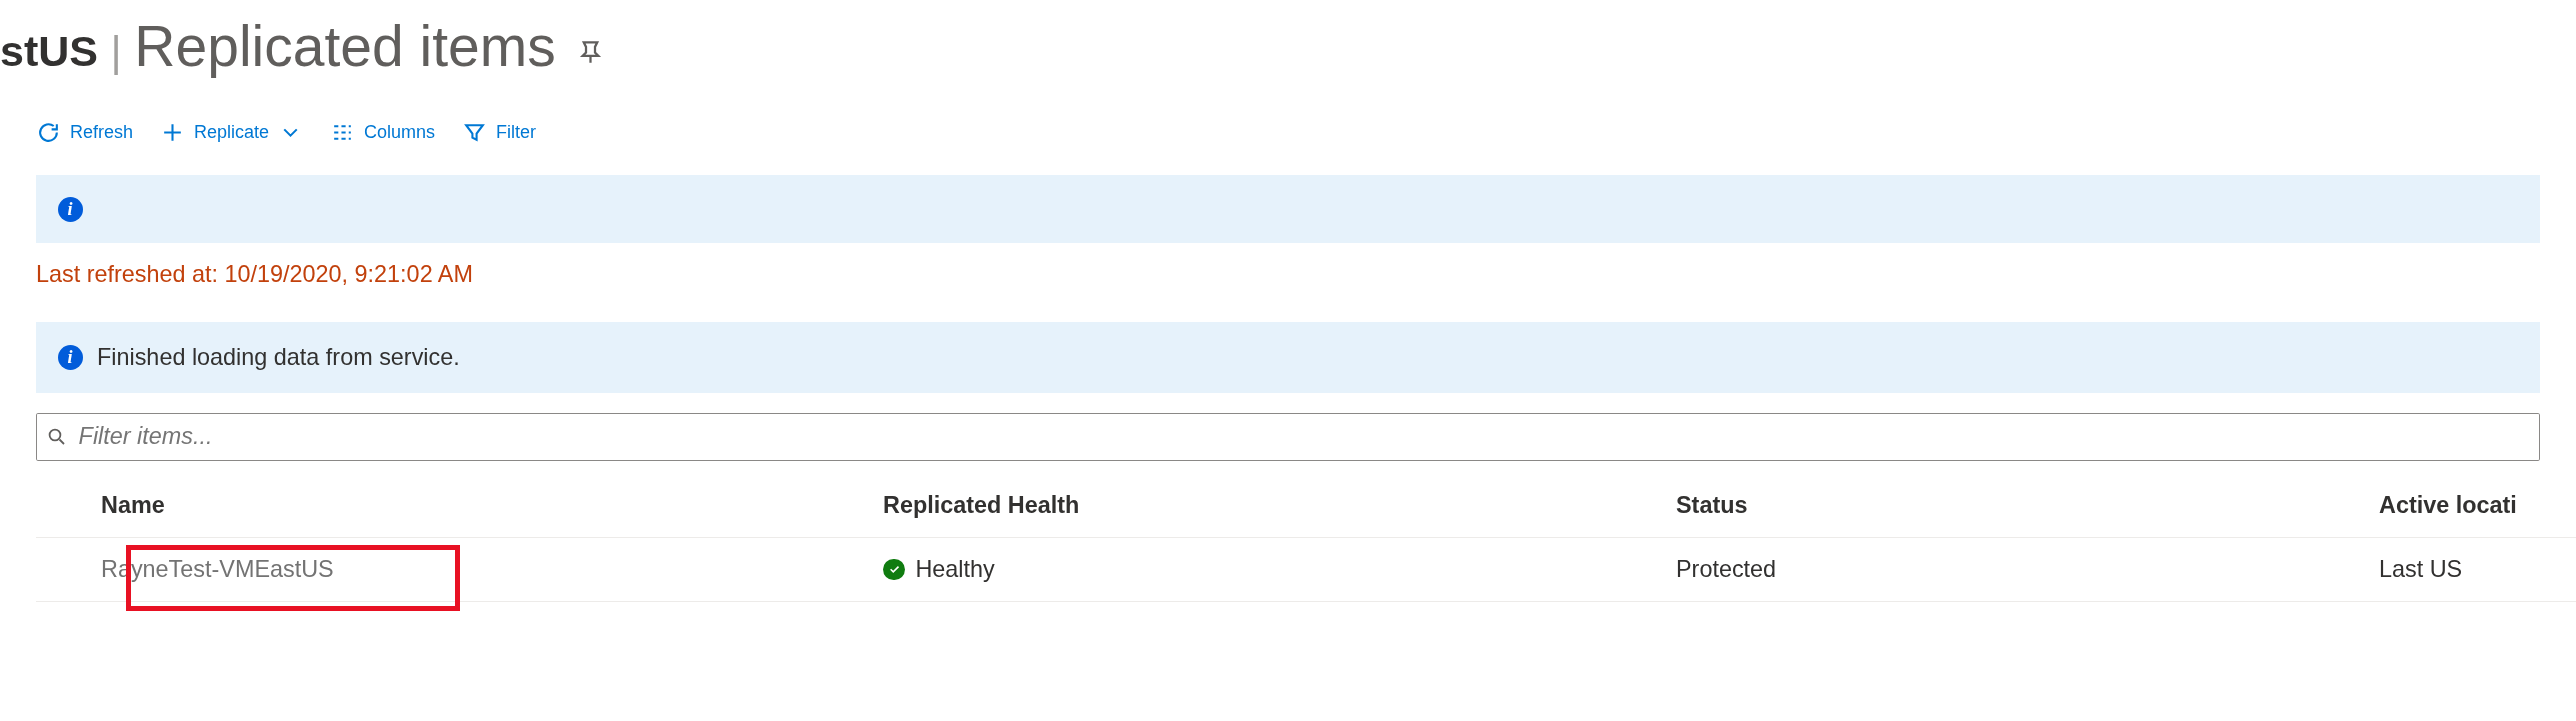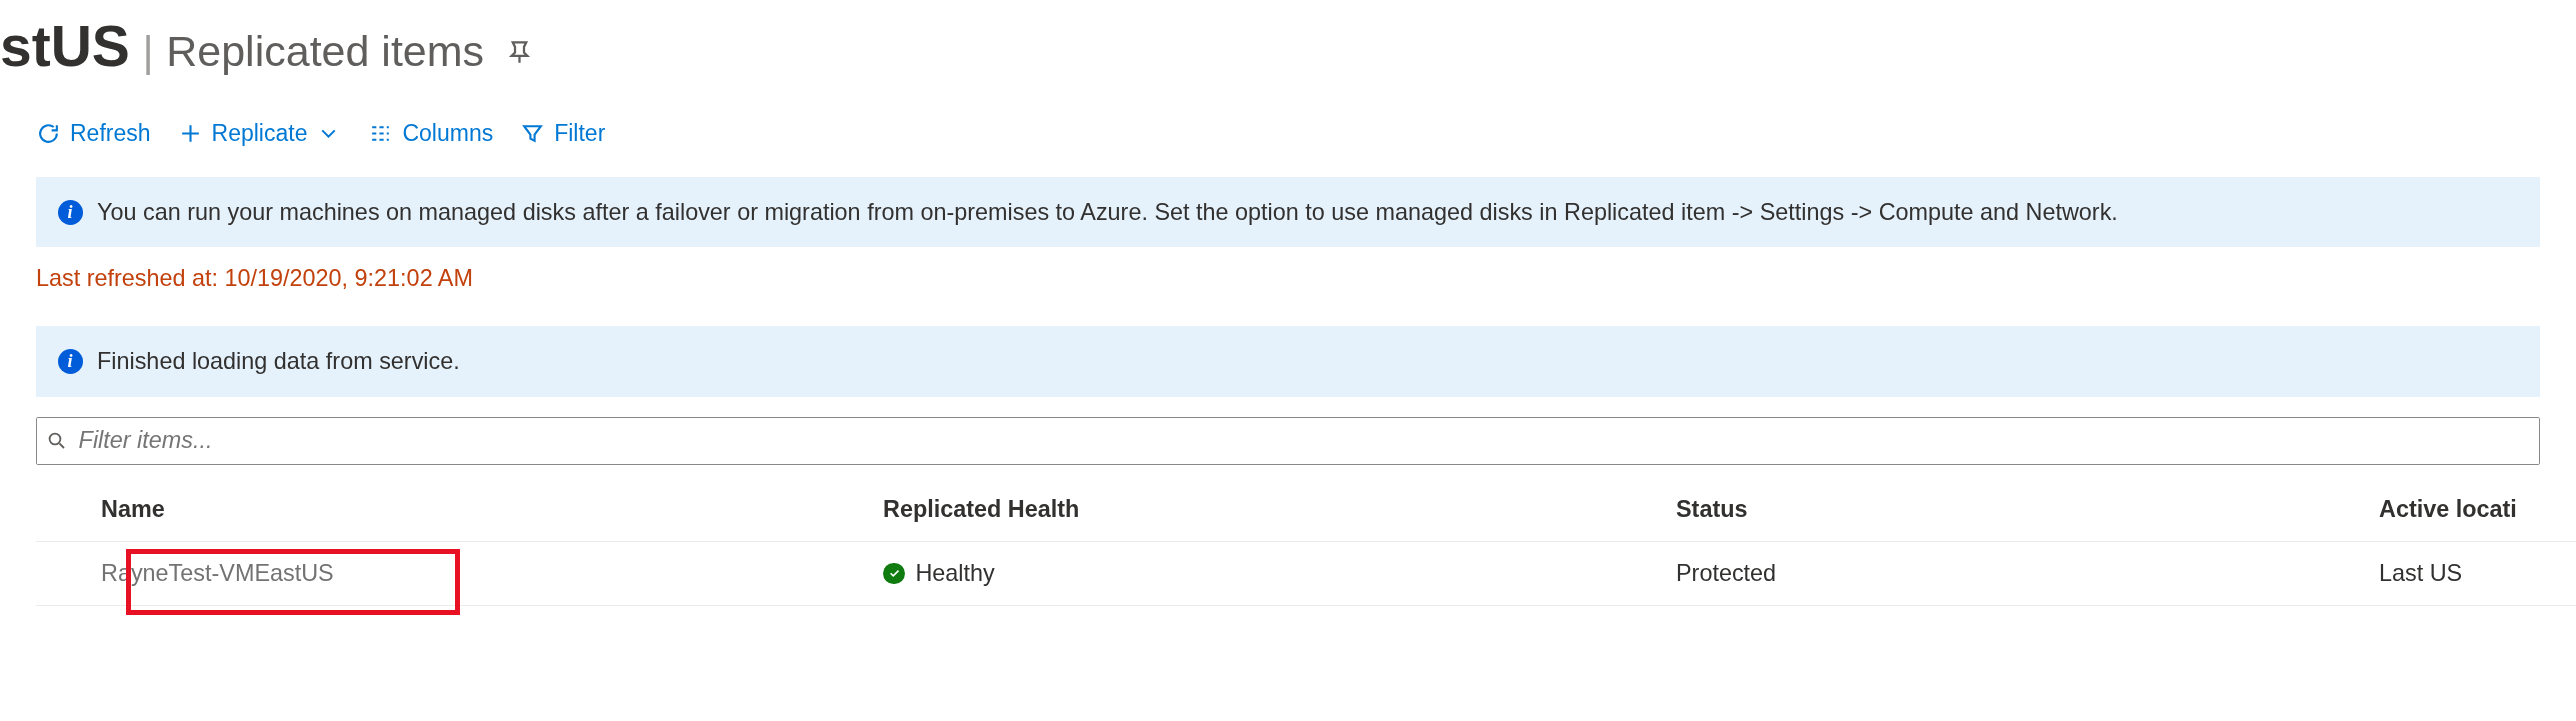--- a/index.html
+++ b/index.html
@@ -16,32 +16,32 @@
     box-sizing: border-box;
     position: relative;
     font-size: 23.4px;
   }
   .header {
     padding: 12.6px 0 9px 0;
     display: flex;
     align-items: baseline;
   }
   .header .title-part {
-    font-size: 57px;
+    font-size: 43px;
     font-weight: 600;
     color: #323130;
     text-align: center;
   }
   .header .divider {
     font-size: 43px;
     color: #a19f9d;
     margin: 0 12.6px;
   }
   .header .subtitle {
-    font-size: 43px;
+    font-size: 57px;
     color: #605e5c;
   }
   .pin-icon {
     margin-left: 21.6px;
     display: inline-flex;
   }
   .pin-icon svg {
     width: 27px;
     height: 27px;
     stroke: #605e5c;
@@ -56,21 +56,21 @@
   }
   .toolbar .btn {
     display: inline-flex;
     align-items: center;
     gap: 9px;
     color: #0078d4;
     cursor: pointer;
     background: none;
     border: none;
     font-family: inherit;
-    font-size: 23px;
+    font-size: 18px;
     padding: 0;
   }
   .toolbar .icon {
     display: inline-flex;
     align-items: center;
     justify-content: center;
   }
   .toolbar .icon svg {
     width: 25px;
     height: 25px;
@@ -241,21 +241,20 @@
         <svg viewBox="0 0 24 24">
             <path d="M4 5h16l-6 8v6l-4-2v-4L4 5z"></path>
           </svg>
       </span>
       <span>Filter</span>
     </button>
   </div>
 
   <div class="info-box">
     <span class="info-icon">i</span>
-    <span>You can run your machines on managed disks after a failover or migration from on-premises to Azure. Set the option to use managed disks in Replicated item -&gt; Settings -&gt; Compute and Network.</span>
   </div>
 
   <div class="last-refreshed">
     <span>Last refreshed at:</span>
     <span> </span>
     <span>10/19/2020, 9:21:02 AM</span>
   </div>
 
   <div class="info-box">
     <span class="info-icon">i</span>

